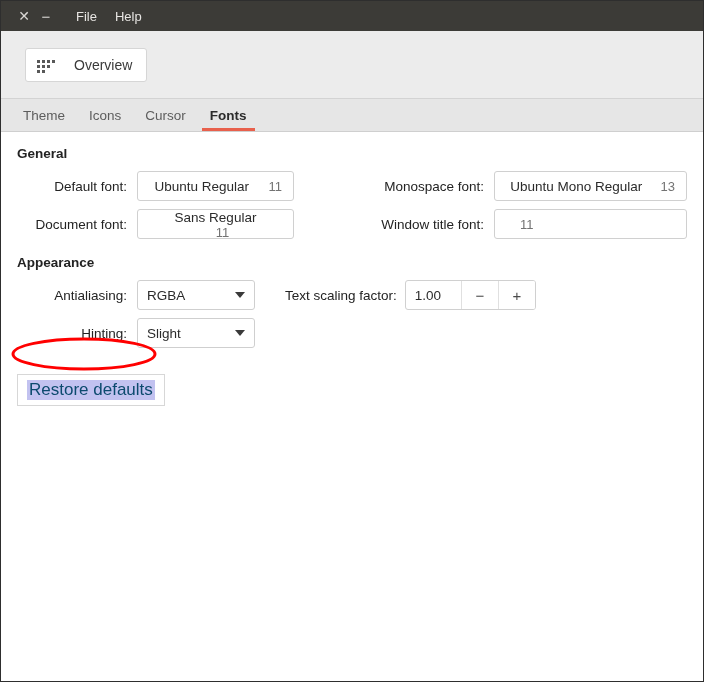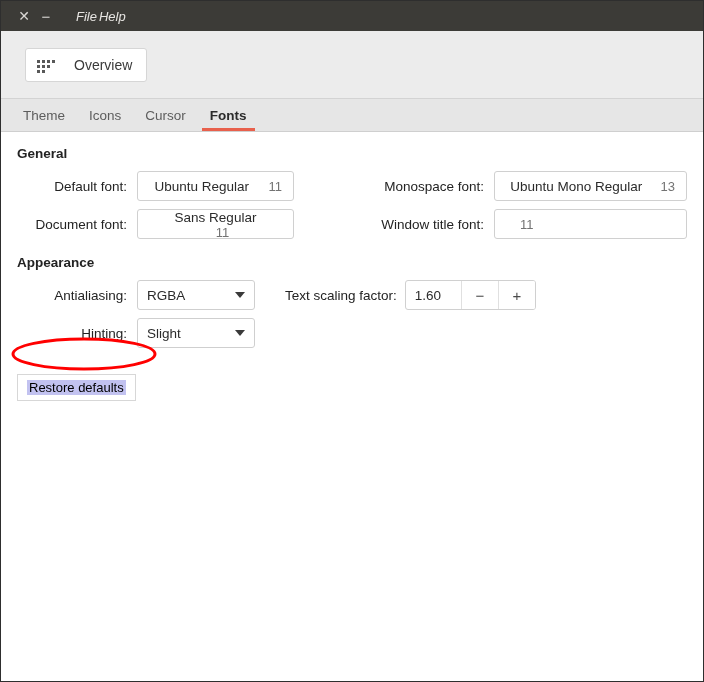--- a/index.html
+++ b/index.html
@@ -51,21 +51,21 @@
     font-size: 13px;
     line-height: 1;
     cursor: default;
   }
   .winbtn.close { font-size: 14px; }
   .winbtn.min { font-size: 15px; }
   #menu {
     display: flex;
     align-items: center;
     margin-left: 18px;
-    font-style: italic;
+    gap: 16px;
   }
   .menu-item {
     color: #e7e5e2;
     font-size: 13px;
     cursor: default;
     padding: 2px 1px;
   }
 
   
   #toolbar {
@@ -269,22 +269,22 @@
   #restore-link {
     display: inline-block;
     border: 1px solid #d7d7d7;
     padding: 5px 9px 5px 9px;
     background: #ffffff;
     cursor: default;
   }
   #restore-link span {
     display: inline-block;
     background: #c2c2f0;
-    color: #000000;
-    font-size: 13px;
+    color: #0c4a6e;
+    font-size: 17px;
     padding: 0 2px;
   }
 
   
   #annotation {
     position: absolute;
     left: 0; top: 0;
     width: 704px;
     height: 682px;
     pointer-events: none;
@@ -369,21 +369,21 @@
     
     <div class="row">
       <div class="field-label lbl-appear">Antialiasing:</div>
       <div class="combo">
         <span class="cval">RGBA</span>
         <span class="caret"></span>
       </div>
       <div class="spacer-left"></div>
       <div class="field-label" style="width:auto;margin-right:8px;text-align:left;">Text scaling factor:</div>
       <div class="spin">
-        <span class="sval">1.60</span>
+        <span class="sval">1.00</span>
         <span class="sbtn">−</span>
         <span class="sbtn">+</span>
       </div>
     </div>
 
     
     <div class="row">
       <div class="field-label lbl-appear">Hinting:</div>
       <div class="combo">
         <span class="cval">Slight</span>

